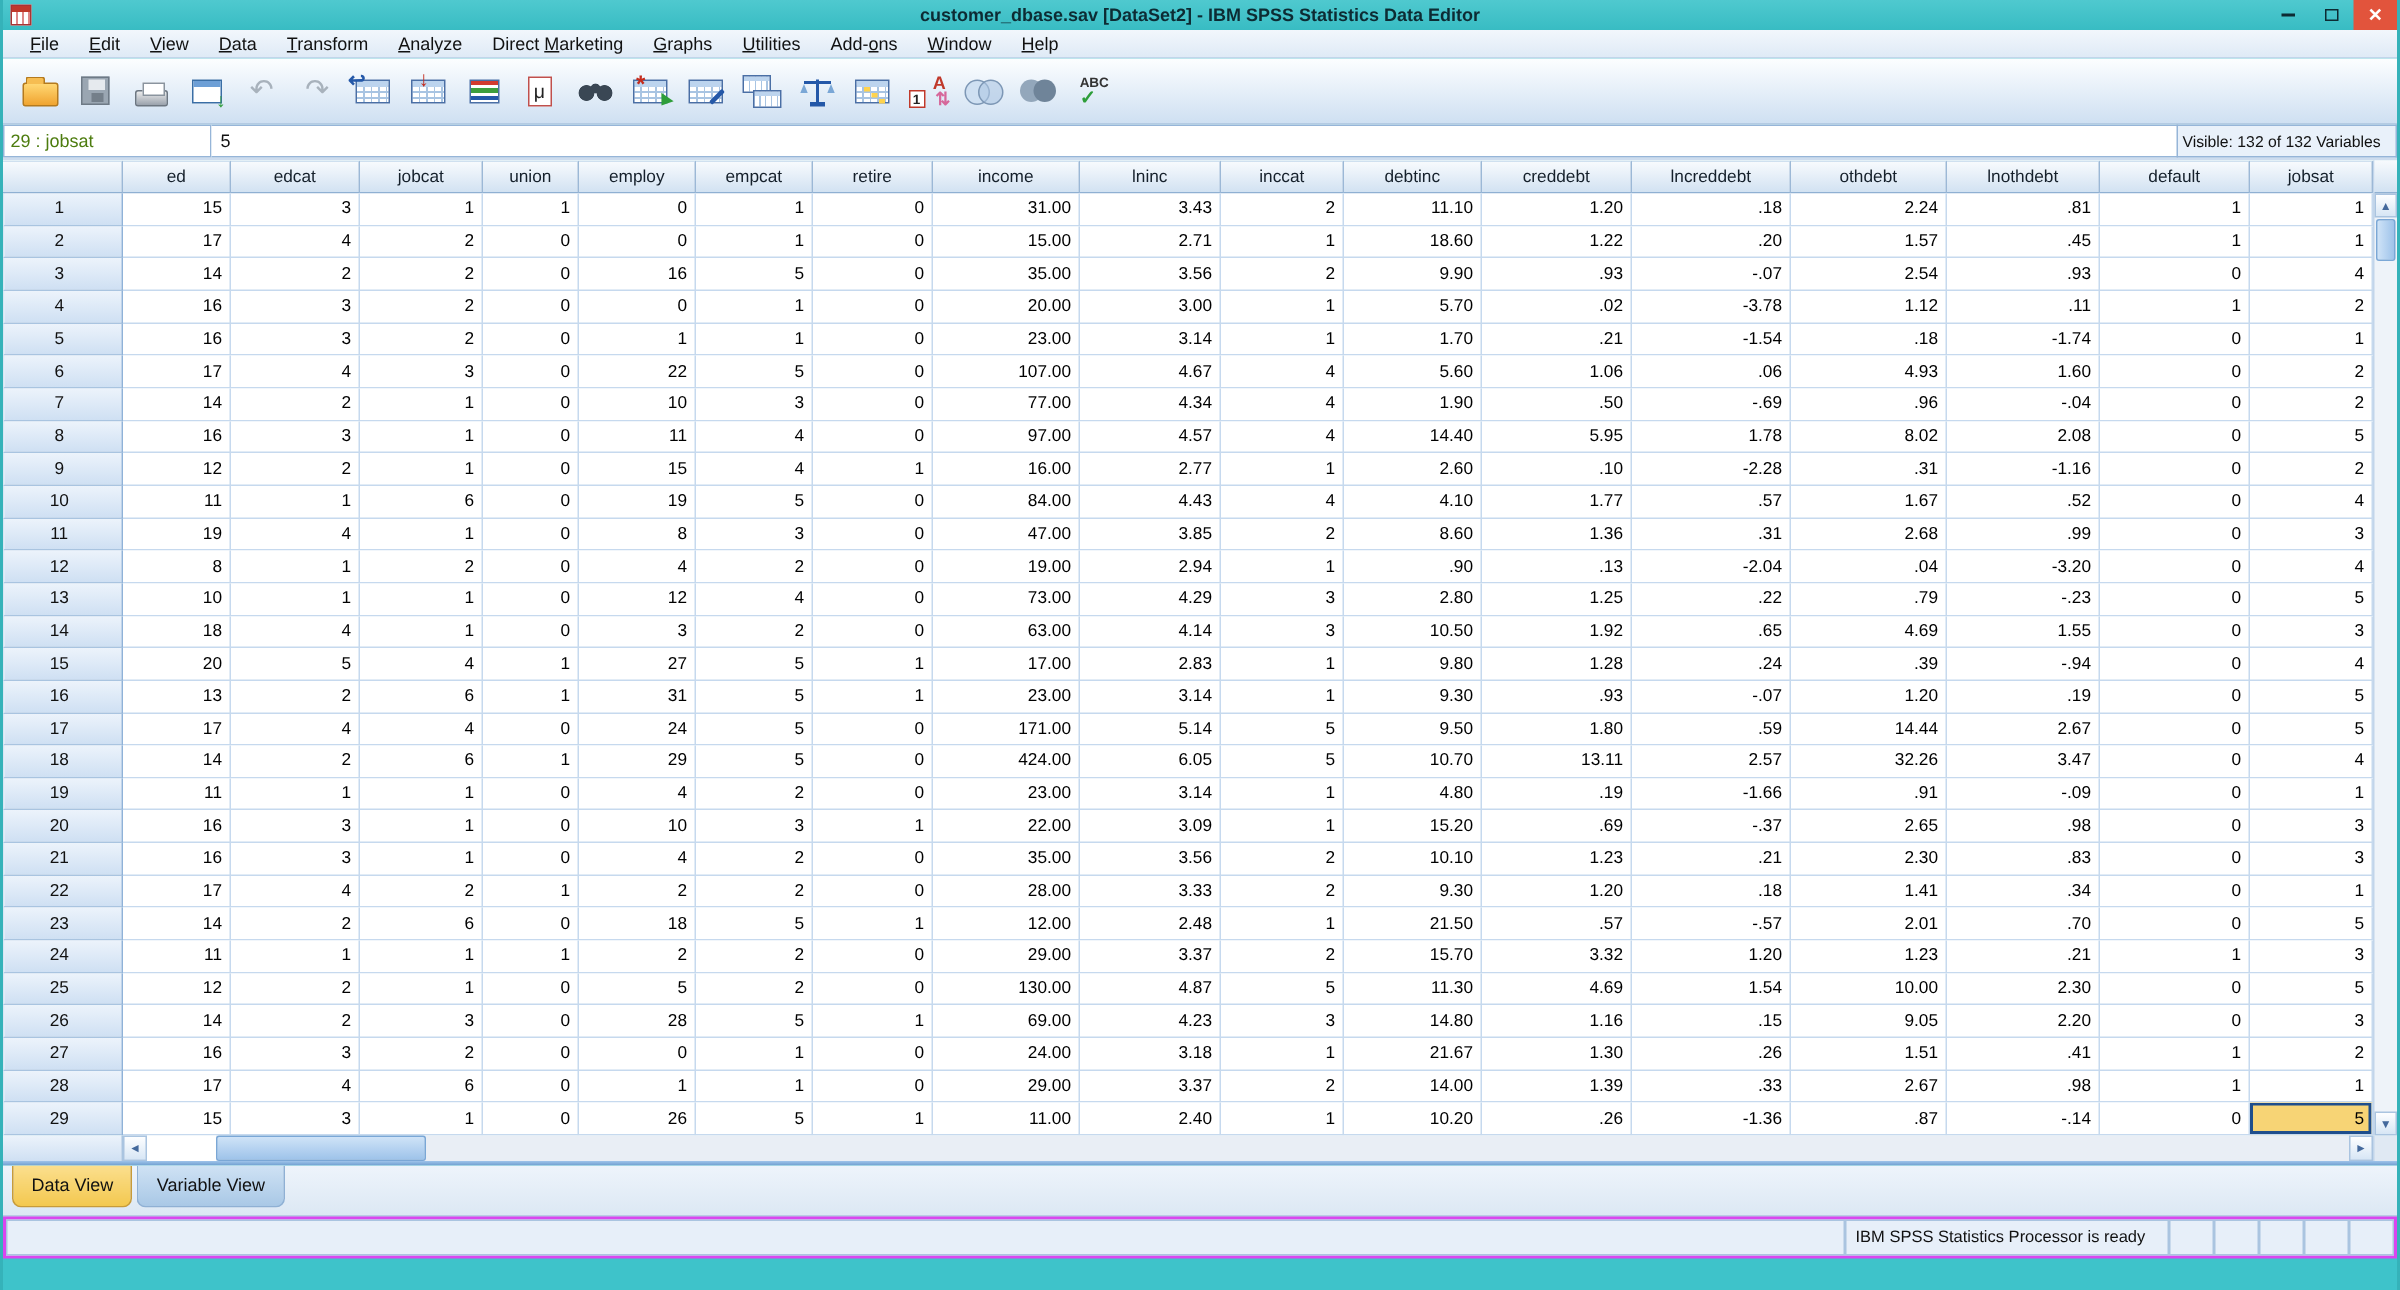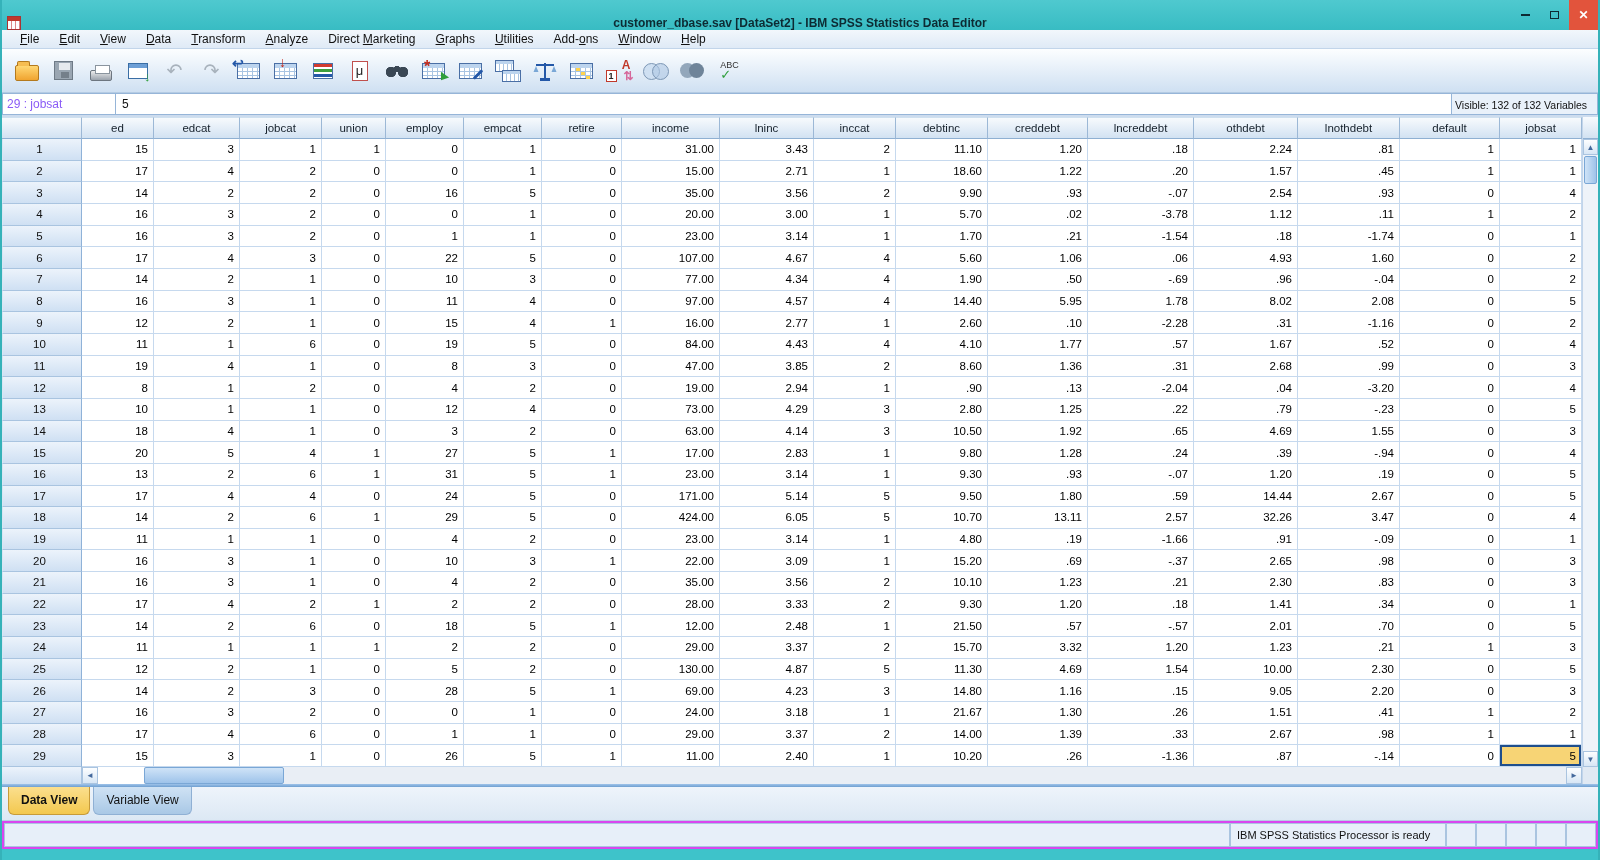--- a/index.html
+++ b/index.html
@@ -1,20 +1,20 @@
 <!DOCTYPE html>
 <html><head>
 <meta charset="utf-8">
 <style>
   *{box-sizing:border-box;margin:0;padding:0}
   body{font-family:"Liberation Sans",sans-serif;background:#888}
   .window{width:1600px;height:860px;background:#3ec3ca;position:relative;overflow:hidden;
           border-left:2px solid #35b2b9;border-right:2px solid #35b2b9}
   
-  .titlebar{height:30px;background:linear-gradient(#4fc9cf,#38bcc3);display:flex;align-items:flex-end;position:relative}
+  .titlebar{height:20px;background:linear-gradient(#4fc9cf,#38bcc3);display:flex;align-items:center;position:relative}
   .app-icon{width:14px;height:14px;margin-left:5px;border:1px solid #a33;background:
       linear-gradient(#c0392b 0 4px,transparent 4px),
       repeating-linear-gradient(to right,#fff 0 3px,#d88 3px 4px),#fff}
   .title-text{position:absolute;left:0;right:0;text-align:center;font-size:12px;color:#0d2b33;font-weight:bold}
   .winbtns{margin-left:auto;display:flex;height:100%;z-index:2}
   .winbtn{width:29px;height:100%;display:flex;align-items:center;justify-content:center;color:#0d2b33;font-size:11px}
   .winbtn .bar{width:9px;height:2px;background:#0d2b33}
   .winbtn .rest{width:9px;height:8px;border:1.5px solid #0d2b33;background:transparent}
   .winbtn.close{background:#e2543c;color:#fff;font-size:12px;font-weight:bold}
   
@@ -60,25 +60,25 @@
   .vlab{width:26px;height:22px}
   .vlab .one{position:absolute;left:0;bottom:0;width:11px;height:12px;border:1.5px solid #c0392b;background:#fff;color:#222;font-size:9px;font-weight:bold;text-align:center;line-height:10px}
   .vlab .aaa{position:absolute;right:1px;top:-2px;color:#c0392b;font-size:12px;font-weight:bold}
   .vlab .ud{position:absolute;right:-2px;bottom:-1px;color:#d6679a;font-size:12px;font-weight:bold}
   .venn{width:26px;height:18px}
   .venn::before,.venn::after{content:"";position:absolute;width:15px;height:15px;border-radius:50%;top:1px}
   .venn.outline::before{border:1.5px solid #7d97b5;background:#cfe0f2;left:0}
   .venn.outline::after{border:1.5px solid #7d97b5;background:rgba(173,199,226,.6);left:9px}
   .venn.filled::before{background:#93a7bb;left:0}
   .venn.filled::after{background:#6f8499;left:9px}
-  .abc{font-size:9px;font-weight:normal;color:#333;line-height:1;text-align:left}
+  .abc{font-size:9px;font-weight:bold;color:#333;line-height:1;text-align:left}
   .abc .chk{color:#2e9e3a;font-size:13px;display:block;margin-top:-2px}
   
   .refbar{height:24px;background:#e3ecf7;display:flex;align-items:stretch;border-bottom:2px solid #cddcee}
-  .refcell{width:114px;background:#fff;border:1px solid #96b5d8;font-size:12px;padding:3px 4px;color:#8b5cf6}
+  .refcell{width:139px;background:#fff;border:1px solid #96b5d8;font-size:12px;padding:3px 4px;color:#4d7c0f}
   .editfield{flex:1;background:#fff;border:1px solid #96b5d8;border-left:none;font-size:12px;padding:3px 6px;color:#111}
   .visiblebox{width:146px;background:#e9f1fa;border:1px solid #96b5d8;border-left:none;font-size:10.5px;padding:5px 3px 0 3px;color:#111;white-space:nowrap}
   
   .gridwrap{height:650px;display:flex;background:#fff}
   .table-area{width:1580px;overflow:hidden;background:#fff}
   table.dg{border-collapse:separate;border-spacing:0;table-layout:fixed;width:1580px}
   .dg th,.dg td{font-size:11.5px;height:21.66px;padding:0 5px 0 0;overflow:hidden;white-space:nowrap}
   .dg thead th{height:22px;background:linear-gradient(#f7fafd,#d2e2f2);border-right:1px solid #9cb8d6;border-bottom:1px solid #8fb0d2;border-top:1px solid #cfe0ef;
                color:#15202b;font-weight:normal;text-align:center;padding:0 2px}
   .dg td.rownum{background:linear-gradient(#ecf3fb,#cfe0f3);border-right:1px solid #8fb2d8;border-bottom:1px solid #a9c4e0;border-left:1px solid #d8e6f4;
@@ -95,21 +95,21 @@
   .hstub{width:80px;background:linear-gradient(#ecf3fb,#cfe0f3);border-right:1px solid #a9c4e0}
   .htrack{flex:1;display:flex;align-items:stretch;background:#e9eef5}
   .hbtn{width:16px;display:flex;align-items:center;justify-content:center;font-size:8px;color:#44699c;background:linear-gradient(#fdfeff,#d7e6f5);border:1px solid #aac4e0}
   .hwhite{width:46px;background:#fff}
   .hthumb{width:140px;background:linear-gradient(#cfe3f7,#9ec3ea);border:1px solid #7aa7d6;border-radius:2px}
   .hcorner{width:16px;background:#e0e9f3;border-left:1px solid #c2d5ea}
   .splitter{height:3px;background:linear-gradient(#9ec3ea,#6f9fd0)}
   
   .tabbar{height:33px;background:linear-gradient(#eef4fb,#dce8f4);display:flex;align-items:flex-start;padding-left:6px}
   .tab{font-size:12px;padding:6px 12px 7px 12px;border:1px solid #8fb0d4;border-top:none;border-radius:0 0 6px 6px;margin-right:3px;color:#111;cursor:default}
-  .tab.active{background:linear-gradient(#fbdf8e,#f3c84f);font-weight:bold;border-color:#c79b3a}
+  .tab.active{background:linear-gradient(#fbdf8e,#f3c84f);font-weight:normal;border-color:#c79b3a}
   .tab.inactive{background:linear-gradient(#cfe2f4,#a9c8e6)}
   
   .statusbar{height:29px;background:#d946ef;border-top:1px solid #b7cde4;display:flex;align-items:stretch;padding:2px}
   .scell{border:1px solid #aac4e0;background:#e7eff9;font-size:11px;color:#111;display:flex;align-items:center;padding-left:6px}
   .scell.main{flex:1}
   .scell.msg{width:216px}
   .scell.sm{width:30px}
 </style>
 </head>
 <body>

